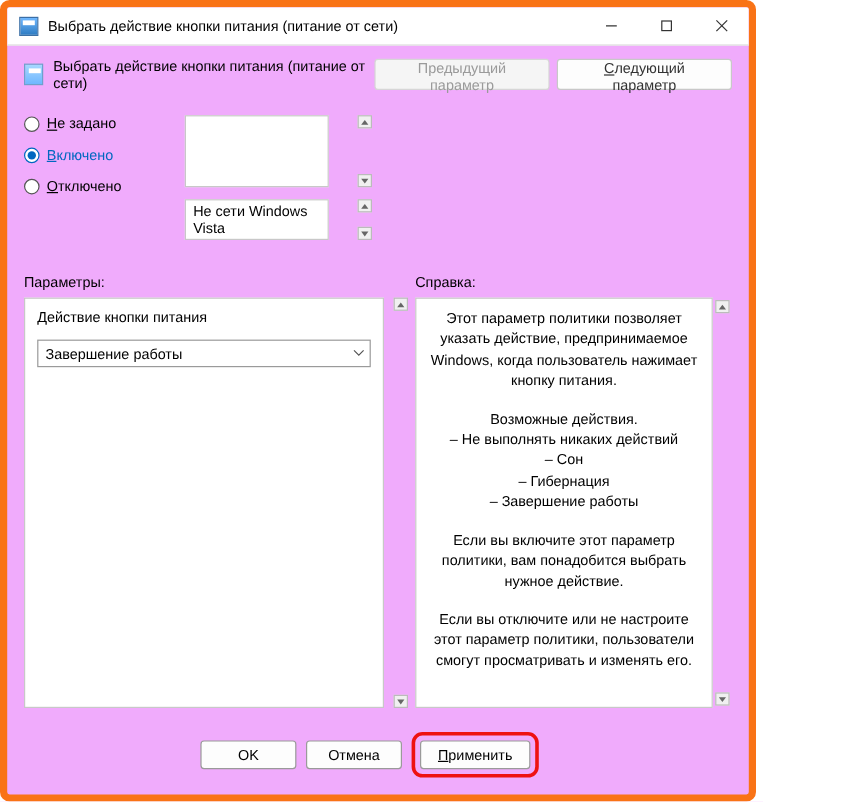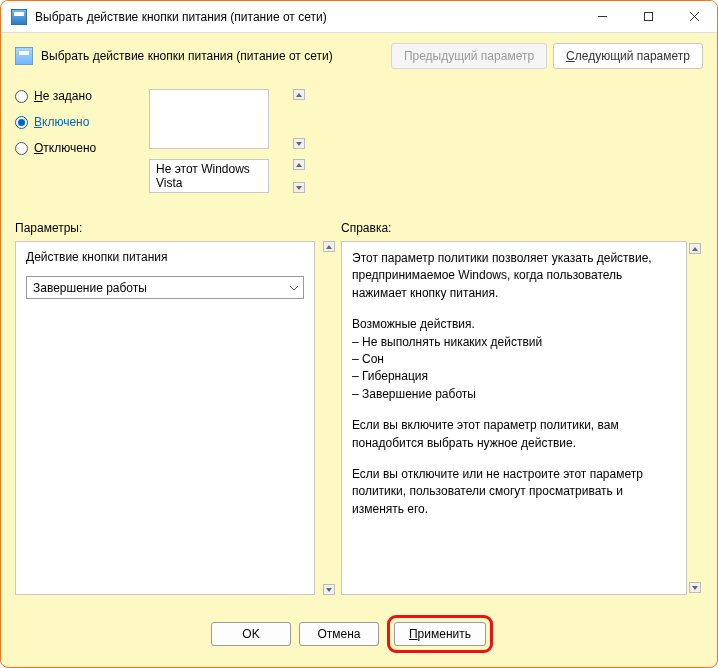--- a/index.html
+++ b/index.html
@@ -4,25 +4,25 @@
 <style>
   * { box-sizing: border-box; }
   html, body {
     margin: 0; padding: 0;
     font-family: "Segoe UI", Tahoma, sans-serif;
     font-size: 12px;
     color: #000;
     background: #fff;
   }
   .window {
-    width: 718px; height: 668px;
-    border: 1px solid #f97316;
+    width: 630px; height: 668px;
+    border: 6px solid #f97316;
     border-radius: 8px;
     overflow: hidden;
-    background: #fef9c3;
+    background: #f0abfc;
     display: flex;
     flex-direction: column;
   }
   
   .titlebar {
     height: 32px;
     background: #fff;
     display: flex;
     align-items: center;
     border-bottom: 1px solid #ddd;
@@ -146,21 +146,21 @@
     display:flex; gap:0; margin-top:6px; flex:1; min-height:0;
   }
   .panel-left{
     width:300px;
     border:1px solid #c8c8c8;
     padding:8px 10px;
     background:#fff;
   }
   .panel-gap{ width:26px; position:relative;}
   .panel-gap .spin-col{ position:absolute; right:6px; display:flex; flex-direction:column;}
-  .panel-right-wrap{ flex:1; display:flex;}
+  .panel-right-wrap{ flex:1; display:flex;text-align:center;}
   .panel-right{
     flex:1;
     border:1px solid #c8c8c8;
     padding:8px 10px;
     background:#fff;
     font-size:12px;
     line-height:1.45;
     overflow:hidden;
   }
   .panel-right p{ margin:0 0 14px 0;}
@@ -246,21 +246,21 @@
         </label>
         <label class="radio-row">
           <span class="radio"></span>
           <span><span class="ul">О</span><span>тключено</span></span>
         </label>
       </div>
 
 
       <div style="display:flex;flex-direction:column;gap:10px;">
         <div class="comment-box"></div>
-        <div class="version-box">Не этот Windows Vista</div>
+        <div class="version-box">Не сети Windows Vista</div>
       </div>
 
       <div style="display:flex;flex-direction:column;gap:10px;">
         <div class="spin" style="height:60px;justify-content:space-between;">
           <div class="spin-btn">
               <svg width="8" height="6">
                 <polygon class="tri" points="4,1 7,5 1,5"></polygon>
               </svg>
             </div>
           <div class="spin-btn">

